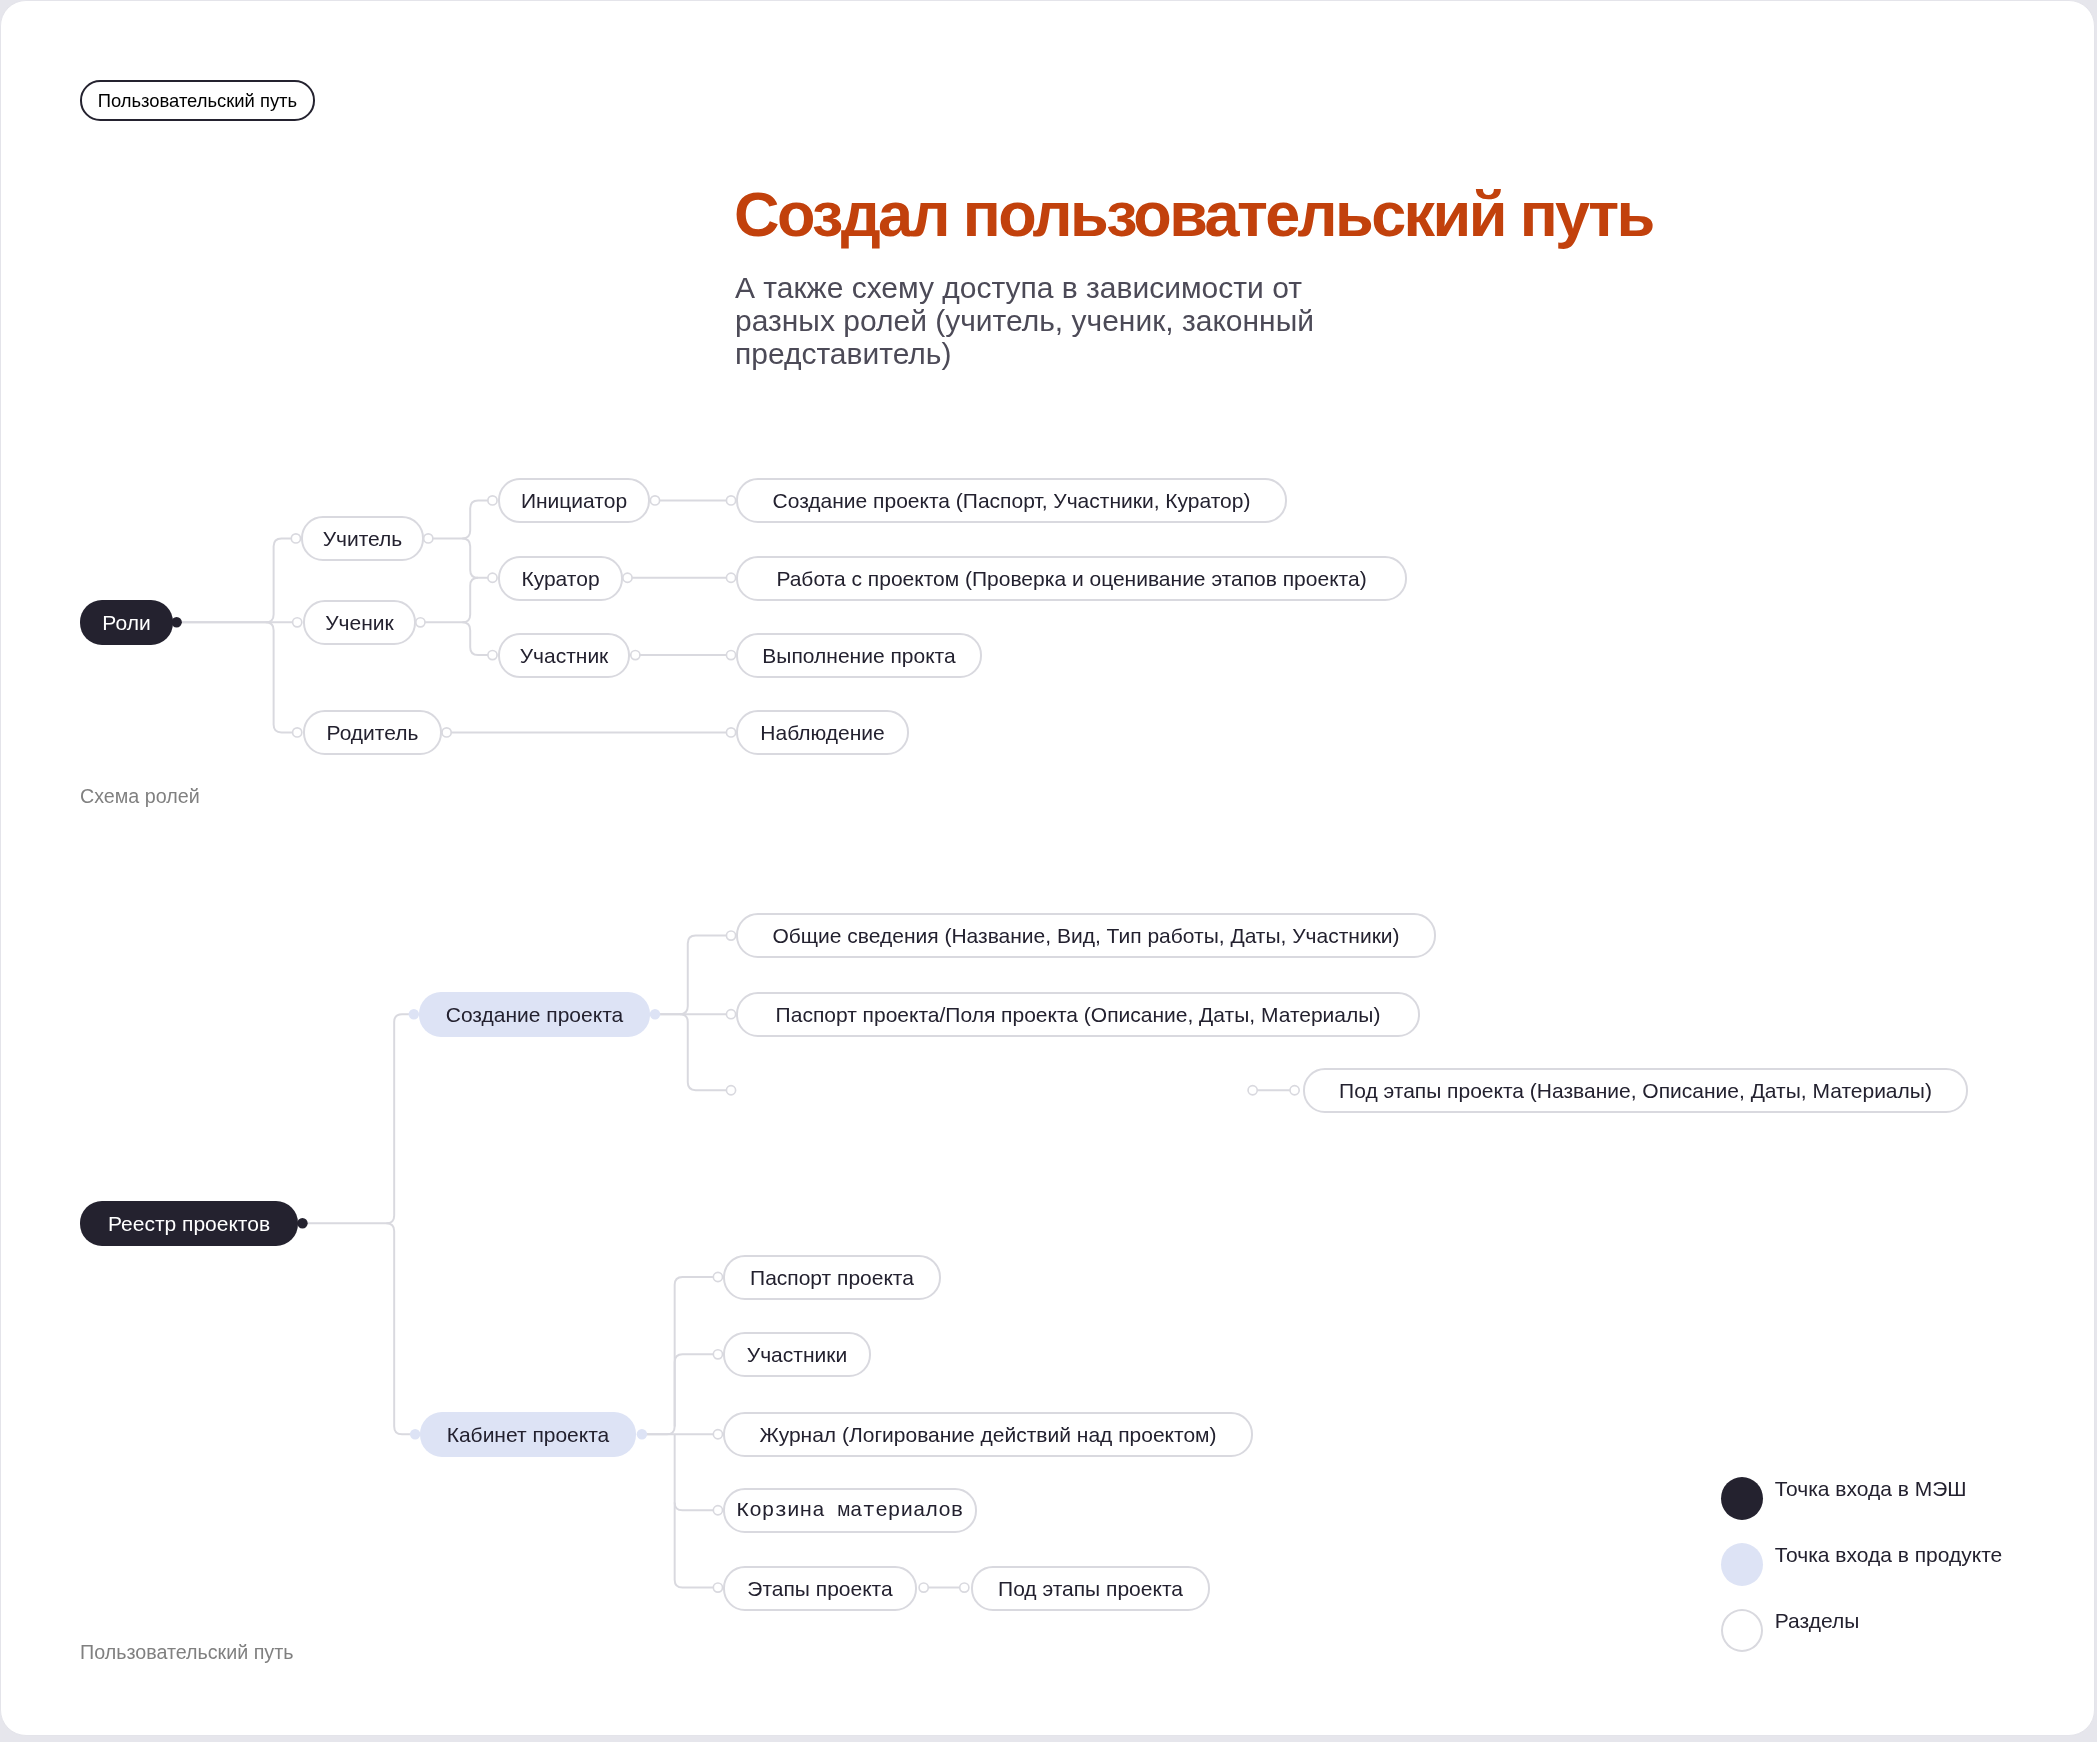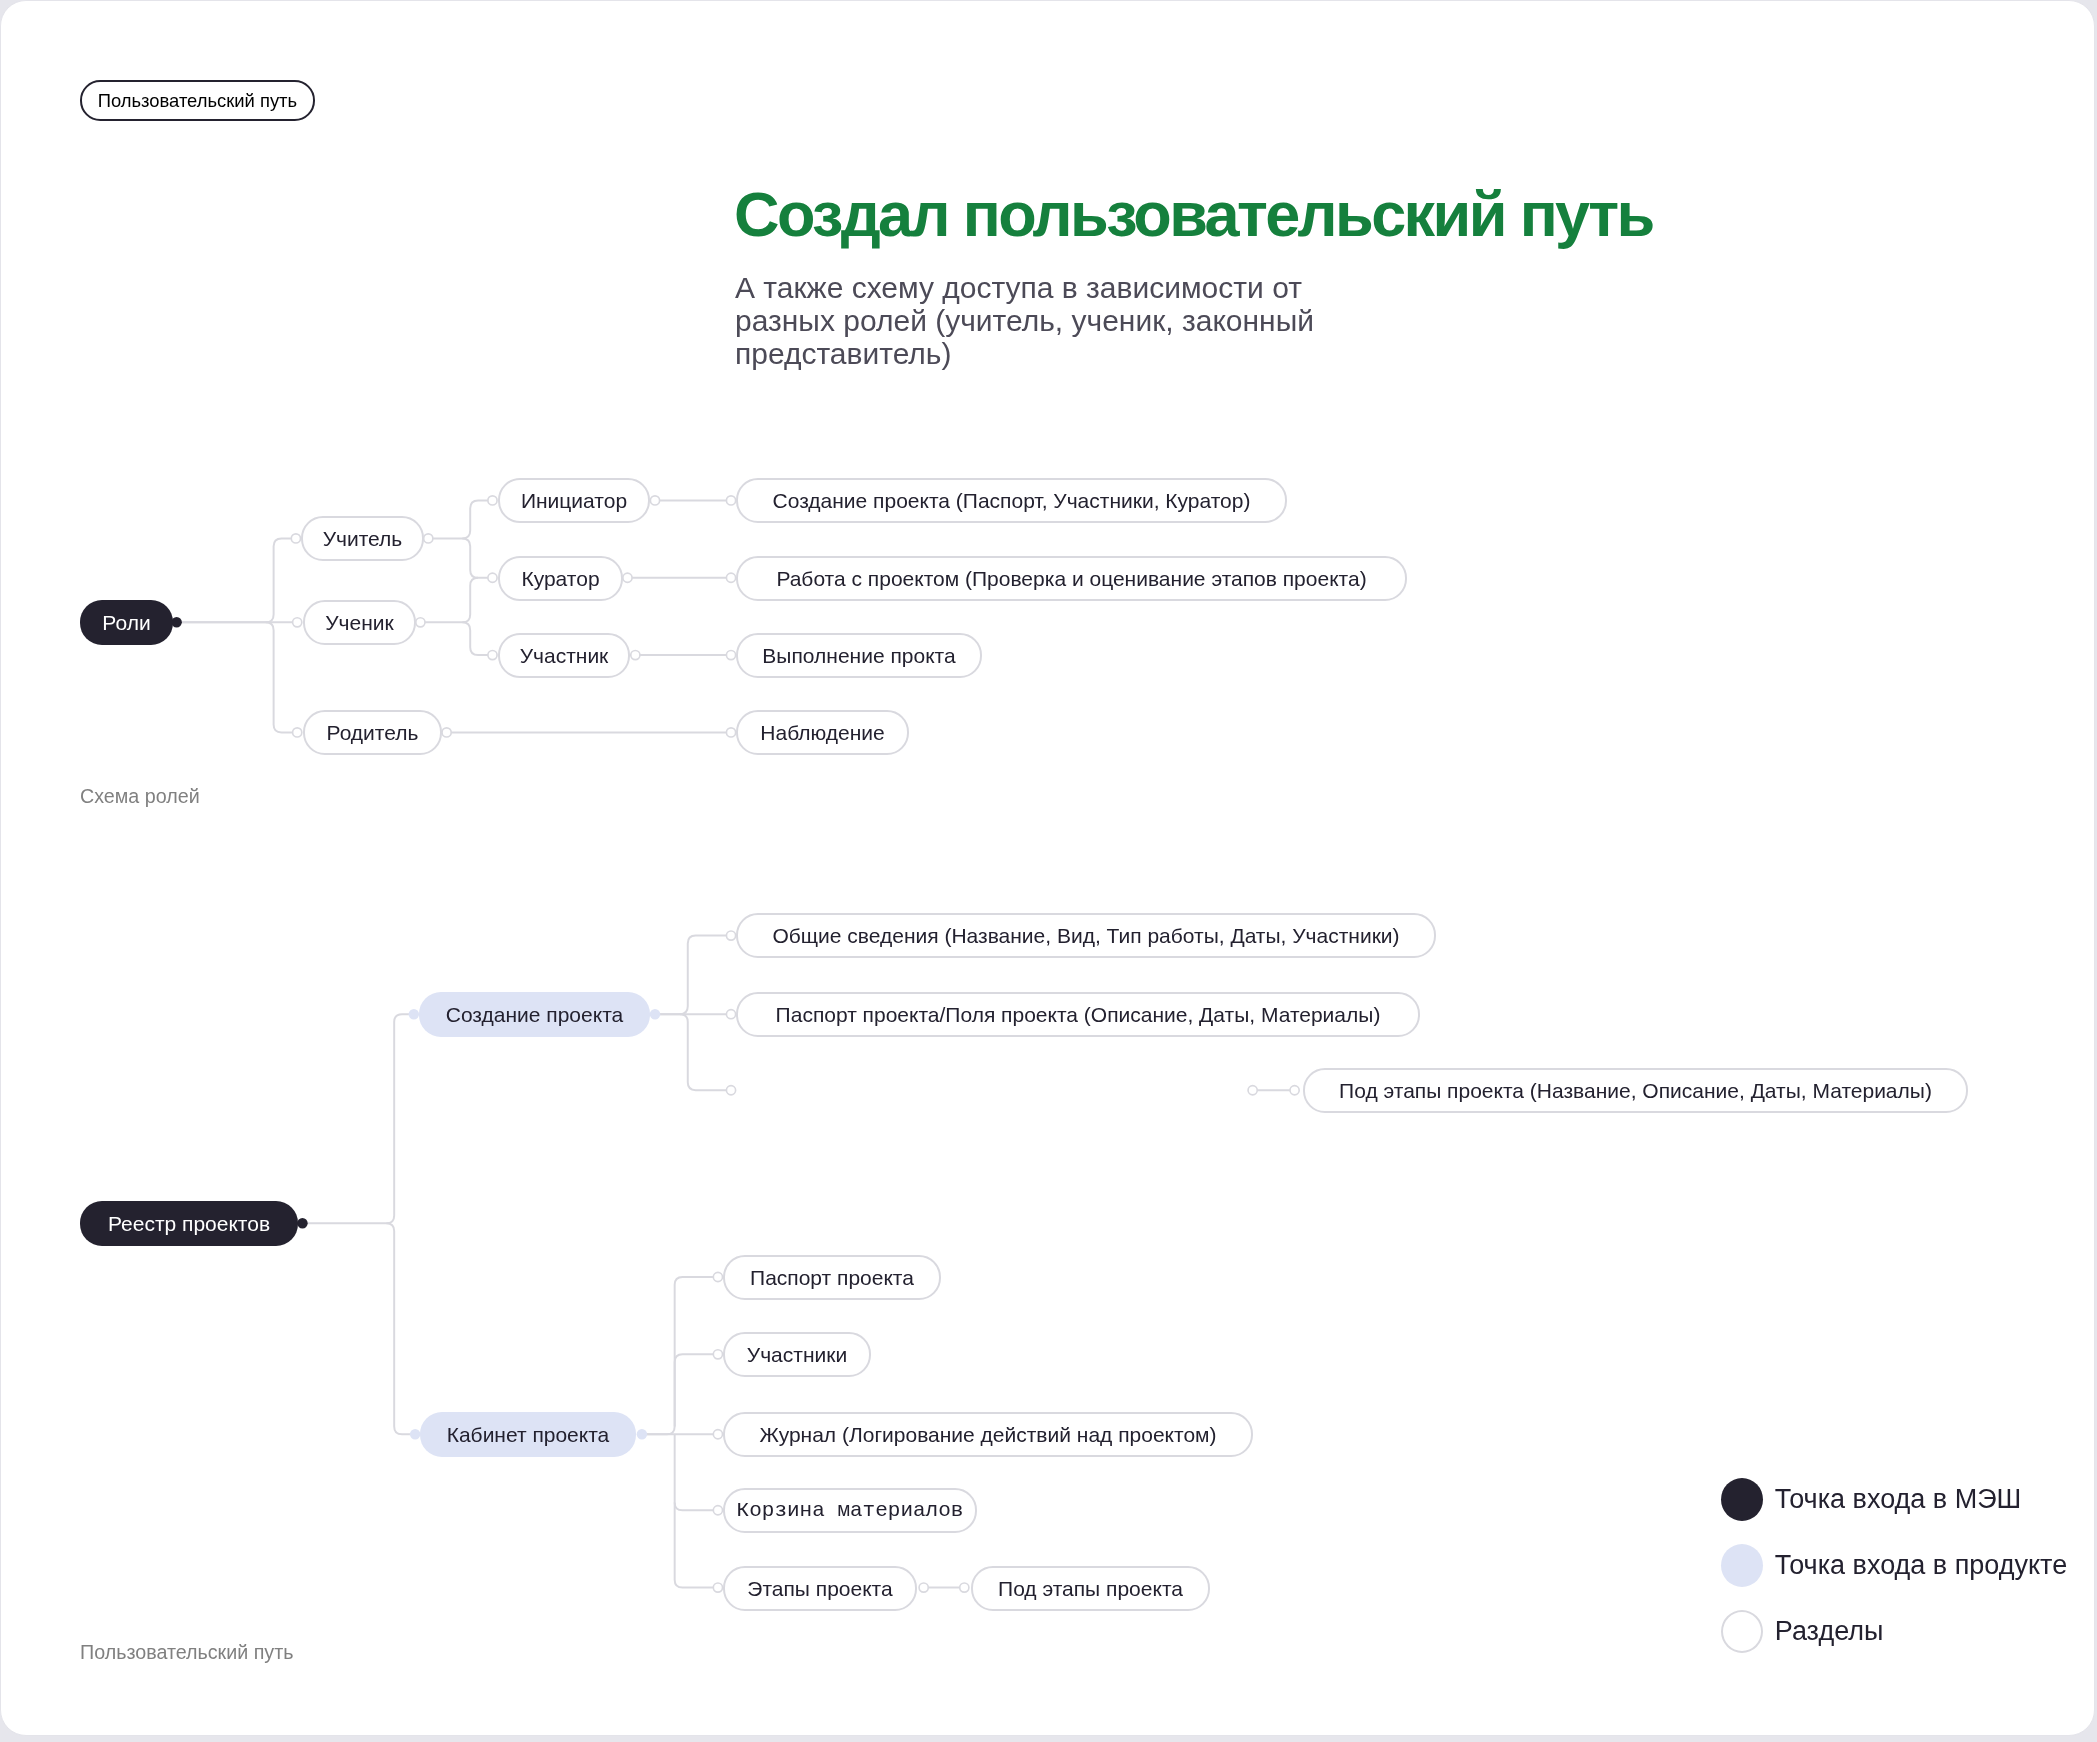--- a/index.html
+++ b/index.html
@@ -21,21 +21,21 @@
   .tag {
     position: absolute; left: 79px; top: 79px;
     height: 41px; padding: 0 15.7px;
     border: 2px solid #24222f; border-radius: 20.3px;
     box-sizing: border-box;
     display: flex; align-items: center;
     font-size: 18.4px; color: #000;
   }
   .title {
     position: absolute; left: 733px; top: 177px;
-    font-size: 63px; font-weight: bold; color: #15803d;
+    font-size: 63px; font-weight: bold; color: #c2410c;
     letter-spacing: -2.6px; margin: 0; white-space: nowrap;
   }
   .subtitle {
     position: absolute; left: 734px; top: 270px;
     width: 629px;
     font-size: 30px; line-height: 33px; color: #4c4a57;
     margin: 0;
   }
   .caption {
     position: absolute; left: 79px;
@@ -51,22 +51,22 @@
     padding: 0 19.7px;
     color: #23212f;
   }
   .node.root { background: #24222f; color: #fff; }
   .node.entry { background: #dde3f5; }
   .node.section { background: #fff; border: 2px solid #d9d9df; }
   .legend {
     position: absolute; left: 1720px; top: 1476px;
   }
   .legend-item {
-    display: flex; align-items: center; height: 45px; margin-bottom: 21px;
-    font-size: 27px; color: #23212f;
+    display: flex; height: 45px; margin-bottom: 21px;
+    font-size: 21px; color: #23212f;
   }
   .legend-dot {
     width: 42px; height: 43px; border-radius: 50%;
     margin-right: 11.8px; box-sizing: border-box;
   }
 </style>
 </head>
 <body>
 
 <div class="card">

